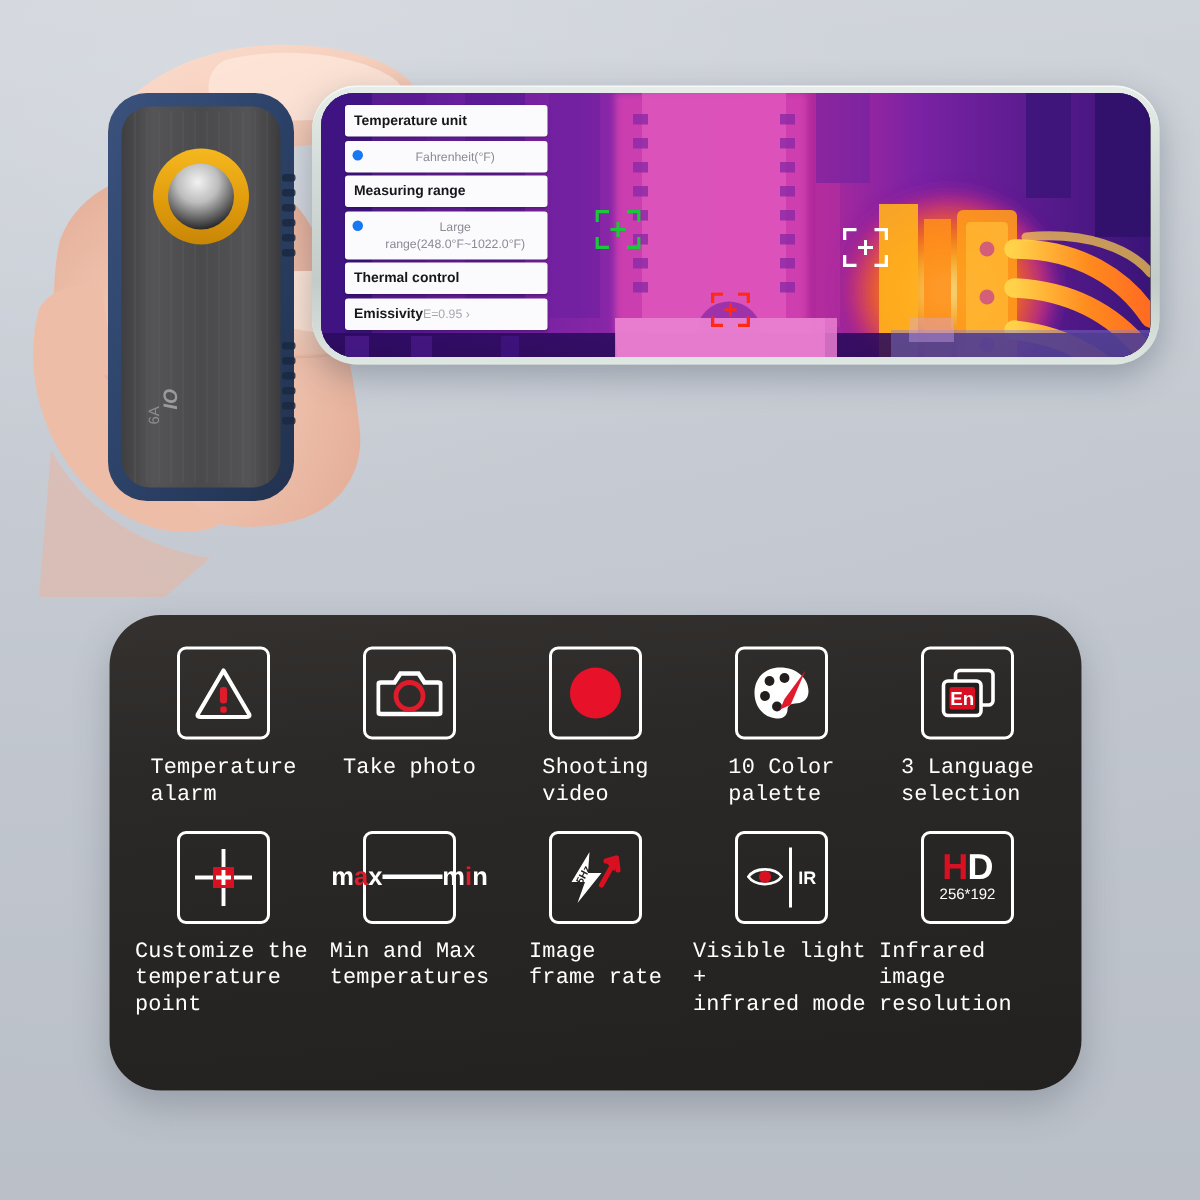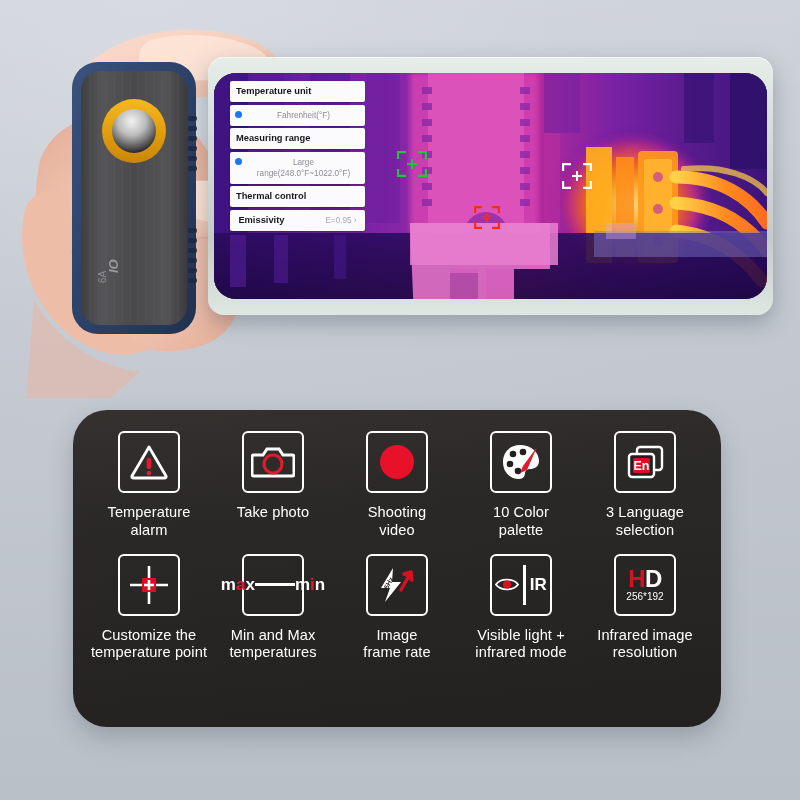--- a/index.html
+++ b/index.html
@@ -18,25 +18,25 @@
   #bg:after{
     content:"";position:absolute;inset:0;
     background:linear-gradient(180deg,rgba(255,255,255,.18) 0%,rgba(255,255,255,0) 38%,rgba(150,158,168,.18) 100%);
   }
 
   
   #hand{position:absolute;left:0;top:0;width:420px;height:400px;}
 
   
   #phone{
-    position:absolute;left:208px;top:57px;width:565px;height:258px;
-    border-radius:16px;
+    position:absolute;left:208px;top:57px;width:565px;height:186px;
+    border-radius:30px;
     background:linear-gradient(180deg,#e7eeea 0%,#d3dcd8 30%,#c3ccc8 70%,#dfe7e3 100%);
     box-shadow:0 8px 22px rgba(60,70,85,.34), 0 1px 0 rgba(255,255,255,.6) inset;
-    padding:16px 6px;
+    padding:5px 6px;
     box-sizing:border-box;
   }
   #phone-inner{
     position:relative;width:100%;height:100%;
     border-radius:22px;overflow:hidden;
     background:#120a20;
     box-shadow:0 0 0 1.5px #5d6a6d inset;
   }
   
   #thermal{position:absolute;inset:0;}
@@ -54,58 +54,58 @@
     box-shadow:0 1px 2px rgba(0,0,0,.25);
     min-height:11px;
   }
   .srow.head{font-weight:bold;font-size:9.3px;color:#16161c;padding:5px 6px;}
   .srow.opt{padding-left:18px;text-align:center;color:#8b8b96;line-height:1.35;}
   .radio{
     position:absolute;left:5px;top:6.5px;width:7px;height:7px;border-radius:50%;
     background:#e2e2e8;box-shadow:0 0 0 .5px #d0d0d8 inset;
   }
   .radio.on{background:#1877f2;box-shadow:none;}
-  .srow.kv{display:flex;justify-content:center;align-items:center;font-weight:bold;color:#16161c;font-size:9.3px;gap:41px;}
+  .srow.kv{display:flex;justify-content:flex-start;align-items:center;font-weight:bold;color:#16161c;font-size:9.3px;}
   .kv .val{font-weight:normal;color:#a6a6b0;font-size:8.2px;}
 
   
   #features{
     position:absolute;left:73px;top:410px;width:648px;height:317px;
     background:linear-gradient(175deg,#34312f 0%,#2b2927 30%,#232120 100%);
     border-radius:34px;
     box-shadow:0 10px 24px rgba(70,78,90,.30);
   }
   .frow{display:flex;justify-content:space-around;padding:0 14px;box-sizing:border-box;}
   .frow.r1{padding-top:21px;}
   .frow.r2{padding-top:14px;}
   .fcell{width:118px;display:flex;flex-direction:column;align-items:center;}
   .ficon{
     width:62px;height:62px;border-radius:6px;
     border:2.6px solid #ffffff;
     display:flex;align-items:center;justify-content:center;
     position:relative;box-sizing:border-box;
   }
   .flabel{
-    margin-top:11px;text-align:center;color:#fff;
-    font-size:14.6px;line-height:1.22;letter-spacing:.1px;
+    margin-top:11px;color:#fff;
+    font-size:14.6px;line-height:1.22;letter-spacing:.1px;font-family:Liberation Mono, monospace;
   }
 
   
   .red-dot{width:34px;height:34px;border-radius:50%;background:#e8112a;}
   .hd-wrap{display:flex;flex-direction:column;align-items:center;line-height:1;}
   .hd-top{font-size:24px;font-weight:bold;letter-spacing:-.5px;}
   .hd-top .h{color:#d81022;}
   .hd-top .d{color:#ffffff;}
   .hd-sub{font-size:10px;color:#fff;margin-top:1px;}
   .mm{display:flex;flex-direction:row;align-items:center;color:#fff;font-weight:bold;font-size:17px;line-height:1.05;justify-content:flex-end;}
   .mm .bar{width:40px;height:2.4px;background:#fff;margin:2px 0;}
   .mm .r{color:#e01b2c;}
   .ir-wrap{display:flex;align-items:center;}
   .ir-wrap .vbar{width:2.4px;height:40px;background:#fff;margin:0 4px;}
-  .ir-wrap .irtxt{color:#fff;font-weight:bold;font-size:17px;}
+  .ir-wrap .irtxt{color:#fff;font-weight:bold;font-size:12px;}
 </style>
 </head>
 <body>
 
 <div id="bg"></div>
 
 <svg id="hand" viewBox="0 0 420 400">
   <defs>
     <linearGradient id="skin" x1="0" y1="0" x2="1" y2="1">
       <stop offset="0%" stop-color="#fcdfd0"></stop>

